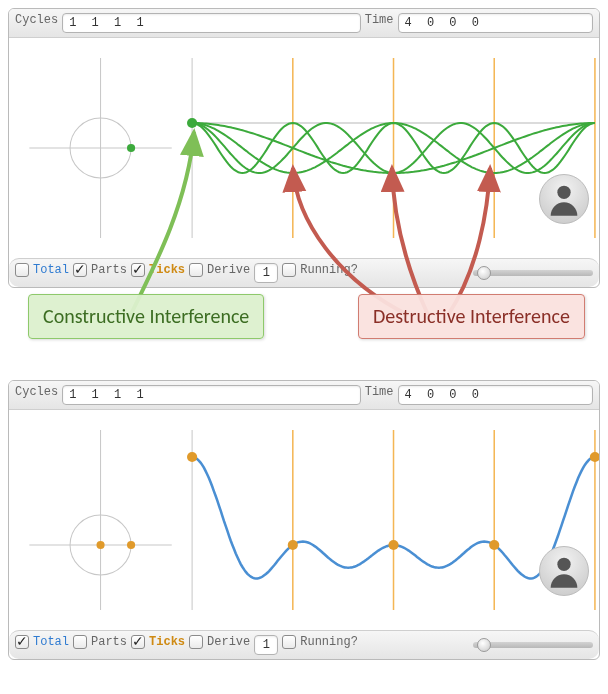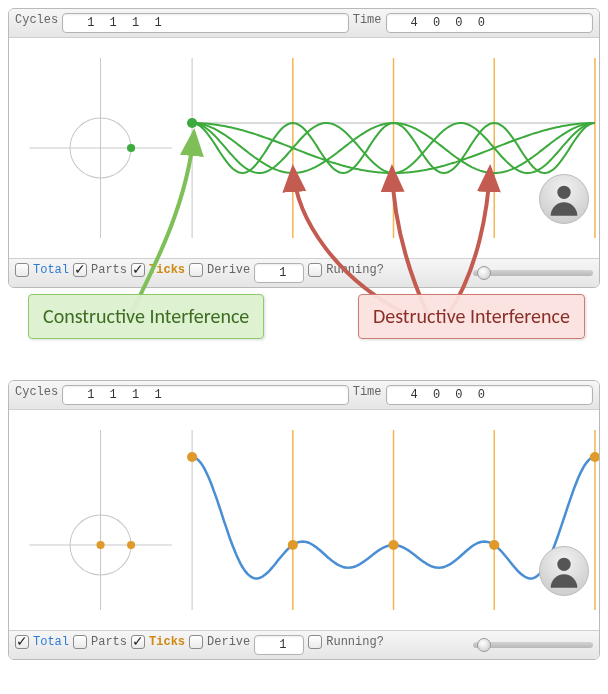--- a/index.html
+++ b/index.html
@@ -21,34 +21,34 @@
   .panel-bar {
     display: flex;
     gap: 4px;
     padding: 4px 6px;
     background: linear-gradient(#f6f6f6, #e5e5e5);
     border-bottom: 1px solid #cfcfcf;
     font-family: Menlo, Monaco, "Courier New", monospace;
     font-size: 12px;
     color: #555;
   }
-  .panel-bar.bottom { border-top: 1px solid #cfcfcf; border-bottom: none; }
+  .panel-bar.bottom { border-top: 1px solid #cfcfcf; border-bottom: none; border-radius: 10px; }
   .lbl {
     font-family: Menlo, Monaco, "Courier New", monospace;
     font-size: 12px;
     color: #666;
   }
   .lbl.total  { color: #2f7bd1; }
   .lbl.ticks  { color: #cf8a13; font-weight: bold; }
   .txt {
     flex: 1 1 auto;
     min-width: 10px;
     border: 1px solid #b3b3b3;
     border-radius: 4px;
-    padding: 2px 24px;
+    padding: 2px 6px;
     background: #fff;
     font-family: Menlo, Monaco, "Courier New", monospace;
     font-size: 12px;
     letter-spacing: 4px;
     color: #333;
     box-shadow: inset 0 1px 2px rgba(0,0,0,.08);
     white-space: nowrap;
   }
   .txt.derive { width: 24px; flex: 0 0 auto; letter-spacing: 0; text-align: center; }
   .chk {

